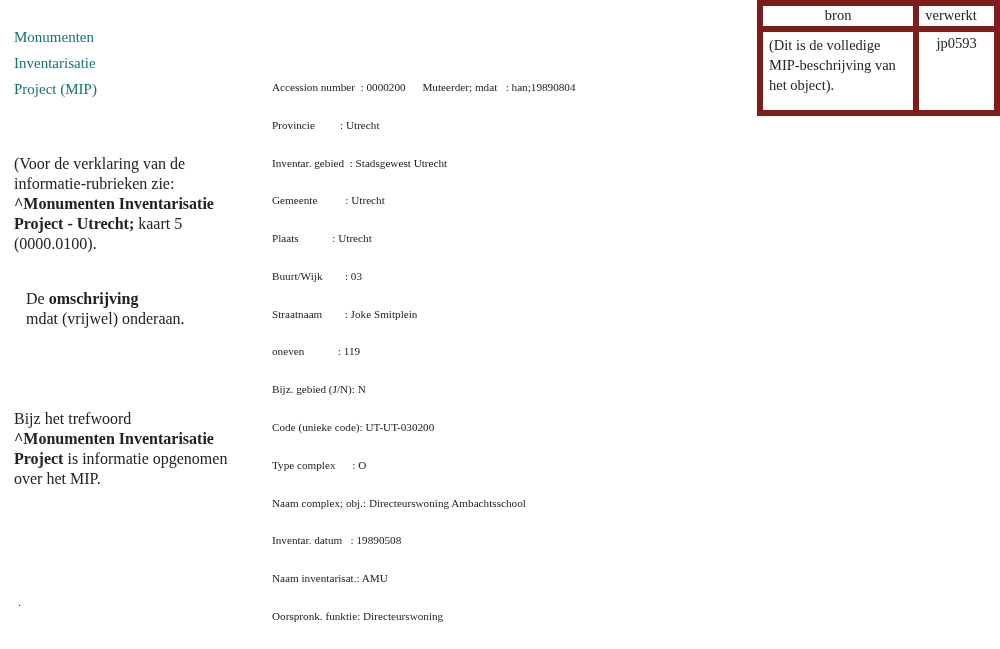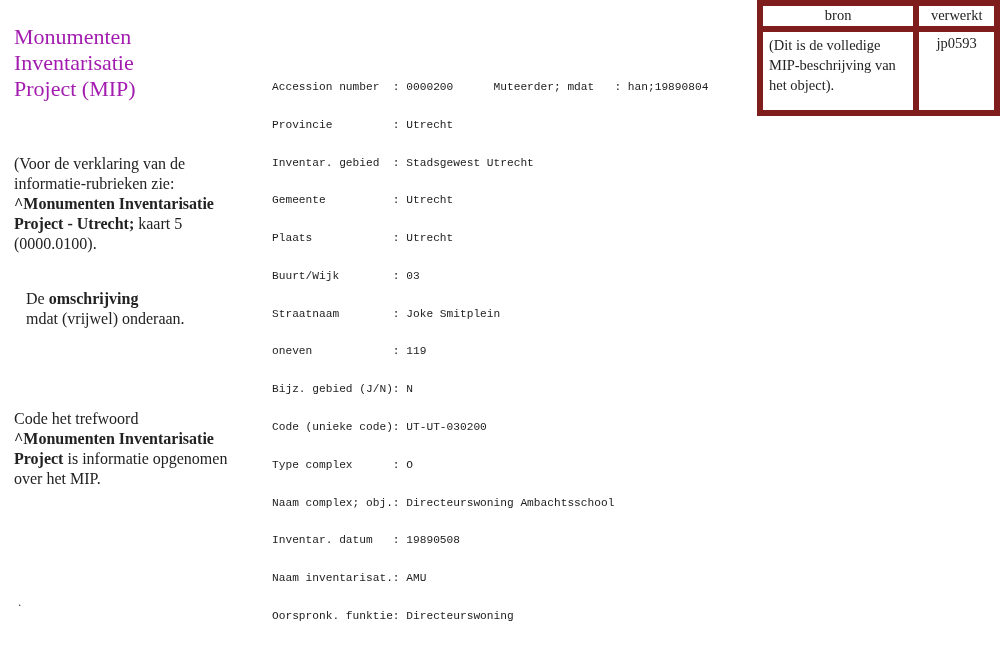--- a/index.html
+++ b/index.html
@@ -18,23 +18,23 @@
 
   
   .left-col {
     position: absolute;
     left: 14px;
     top: 24px;
     width: 230px;
   }
   .doc-title {
     font-family: "Liberation Serif", serif;
-    font-size: 22px;
+    font-size: 15px;
     line-height: 26px;
-    color: #a21caf;
+    color: #0f766e;
     margin: 0 0 0 0;
   }
   .left-para {
     font-family: "Liberation Serif", serif;
     font-size: 16px;
     line-height: 20px;
     color: #222;
   }
   .p-explain { position: absolute; left: 0; top: 130px; width: 225px; }
   .p-omschrijving { position: absolute; left: 12px; top: 265px; width: 225px; }
@@ -55,41 +55,41 @@
     top: 18px;
     width: 470px;
     font-family: "Liberation Mono", monospace;
     font-size: 11.2px;
     line-height: 12.6px;
     color: #1c1c1c;
     white-space: pre;
     letter-spacing: 0px;
   }
   .mono-group { margin-bottom: 12px; }
-  .mono-line { white-space: pre; }
+  .mono-line { white-space: pre; font-family: Liberation Serif, serif; }
 
   
   .right-table {
     position: absolute;
     left: 757px;
     top: 0px;
     width: 243px;
     border-collapse: collapse;
     font-family: "Liberation Serif", serif;
     font-size: 14.5px;
     color: #222;
   }
   .right-table td, .right-table th {
     border: 6px solid #7f1d1d;
     vertical-align: top;
     padding: 3px 6px;
     font-weight: normal;
   }
   .rt-head-left { width: 170px; height: 16px; text-align: center; }
-  .rt-head-right { width: 68px; text-align: center; margin-top: 7px; }
+  .rt-head-right { width: 68px; text-align: left; margin-top: 7px; }
   .rt-body-left { height: 72px; line-height: 20px; }
   .rt-body-right { text-align: center; vertical-align: middle; }
   .rt-head-row td { padding-top: 1px; padding-bottom: 2px; }
 </style>
 </head>
 <body>
 
 <div class="left-col">
 
   <div class="doc-title" style="white-space: pre-line;">Monumenten
@@ -101,21 +101,21 @@
     <span class="bold">^Monumenten Inventarisatie Project - Utrecht;</span>
     <span>kaart 5 (0000.0100).</span>
   </div>
 
   <div class="left-para p-omschrijving">
     <span>De </span><span class="bold">omschrijving</span><br>
     <span>mdat (vrijwel) onderaan.</span>
   </div>
 
   <div class="left-para p-trefwoord">
-    <span>Code het trefwoord</span><br>
+    <span>Bijz het trefwoord</span><br>
     <span class="bold">^Monumenten Inventarisatie Project</span><span> is informatie opgenomen over het MIP.</span>
   </div>
 
   <div class="dot-mark">.</div>
 </div>
 
 <div class="mono-block">
 
   <div class="mono-group">
     <div class="mono-line">Accession number  : 0000200      Muteerder; mdat   : han;19890804</div>

